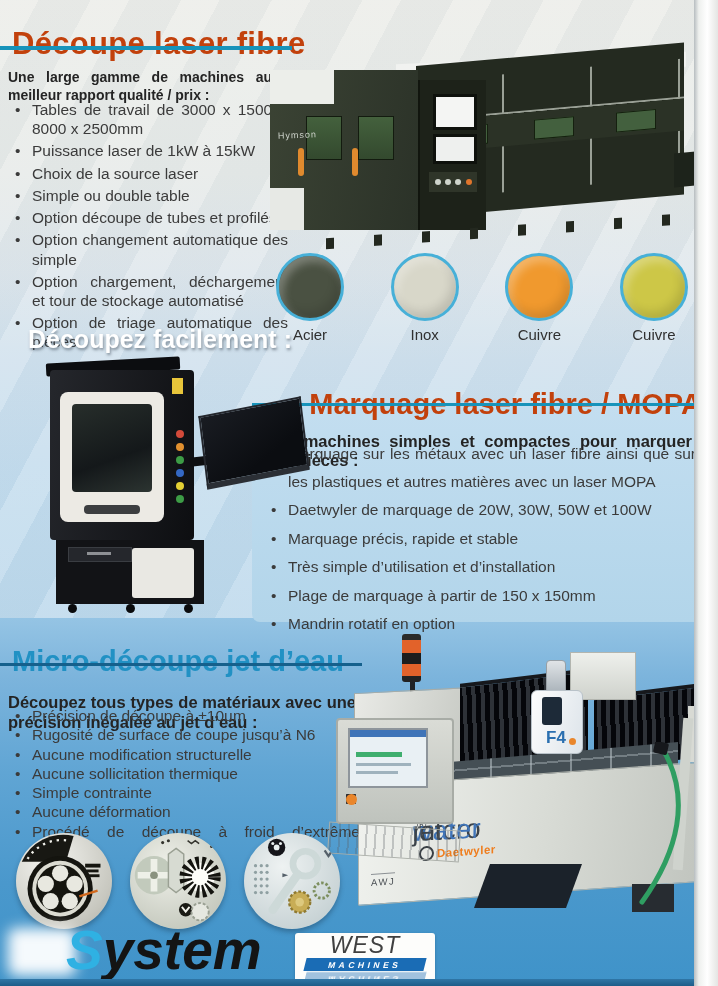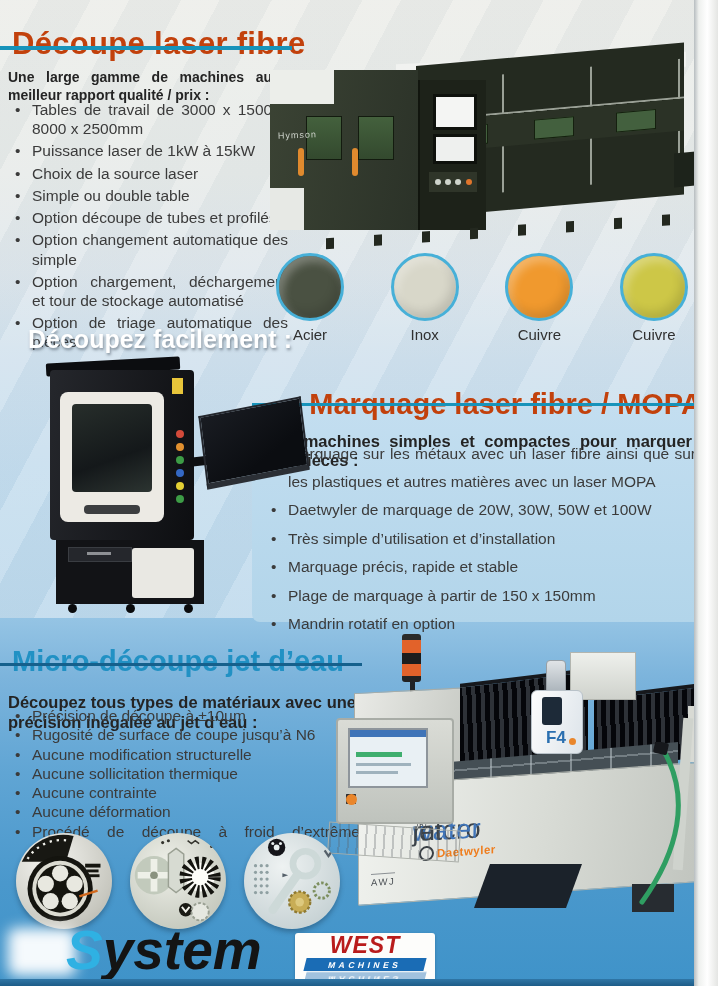--- a/index.html
+++ b/index.html
@@ -182,21 +182,21 @@
   .sample svg { position:absolute; left:0; top:0; width:100%; height:100%; }
 
   
   .sys-blur { left:8px; top:928px; width:68px; height:48px; background:rgba(255,255,255,.95);
     border-radius:8px; filter:blur(7px); z-index:5; }
   .system-logo { left:66px; top:918px; font-size:55px; font-style:italic; font-weight:700; z-index:6; }
   .system-logo .s { color:#2fb1e3; }
   .system-logo .rest { color:#141414; }
   .west-logo { left:295px; top:933px; width:140px; height:50px; background:#fdfdfb; border-radius:3px;
     text-align:center; z-index:6; padding-top:1px; box-shadow:0 1px 3px rgba(0,30,60,.3); }
-  .west-name { color:#b91c1c; font-weight:700; font-style:italic; font-size:23px; letter-spacing:1px; line-height:1; }
+  .west-name { color:#404040; font-weight:400; font-style:italic; font-size:23px; letter-spacing:1px; line-height:1; }
   .west-banner { margin:1px auto 0; width:120px; background:#1a6cb5; color:#fff; font-size:8.5px; font-weight:700;
     letter-spacing:3.5px; padding:2px 0 1px; transform:skewX(-14deg); }
   .west-banner-reflect { margin:1px auto 0; width:120px; background:#1a6cb5; color:#fff; font-size:8.5px; font-weight:700;
     letter-spacing:3.5px; padding:1px 0 2px; transform:skewX(-14deg) scaleY(-1); opacity:.4; filter:blur(.4px); }
 </style>
 </head>
 <body>
 
 <div class="page">
 
@@ -273,22 +273,22 @@
 
   <div class="abs cut-easy">Découpez facilement :</div>
 
   <div class="abs marq-box"></div>
   <h2 class="abs h-blue title-marquage">Marquage laser fibre / MOPA</h2>
   <div class="abs rule-marquage"></div>
   <p class="abs intro intro-marquage">Des machines simples et compactes pour marquer vos pièces :</p>
   <ul class="abs bullets bullets-marquage">
     <li>Marquage sur les métaux avec un laser fibre ainsi que sur les plastiques et autres matières avec un laser MOPA</li>
     <li>Daetwyler de marquage de 20W, 30W, 50W et 100W</li>
+    <li>Marquage précis, rapide et stable</li>
     <li>Très simple d’utilisation et d’installation</li>
-    <li>Marquage précis, rapide et stable</li>
     <li>Plage de marquage à partir de 150 x 150mm</li>
     <li>Mandrin rotatif en option</li>
   </ul>
 
   <div class="abs mm">
     <div class="mm-roof"></div>
     <div class="mm-body">
       <div class="mm-face">
         <div class="mm-window"></div>
         <div class="mm-handle"></div>
@@ -319,21 +319,21 @@
   </div>
 
   <h2 class="abs h-blue title-waterjet">Micro-découpe jet d’eau</h2>
   <div class="abs rule-waterjet"></div>
   <p class="abs intro intro-waterjet">Découpez tous types de matériaux avec une précision inégalée au jet d’eau :</p>
   <ul class="abs bullets bullets-waterjet">
     <li>Précision de découpe à ±10µm</li>
     <li>Rugosité de surface de coupe jusqu’à N6</li>
     <li>Aucune modification structurelle</li>
     <li>Aucune sollicitation thermique</li>
-    <li>Aucune contrainte</li>
+    <li>Simple contrainte</li>
     <li>Aucune déformation</li>
     <li>Procédé de découpe à froid d’extrême précision</li>
   </ul>
 
   <div class="abs wj">
     <div class="wj-pole"></div>
     <div class="wj-tower"></div>
     <div class="wj-rearcab"></div>
     <div class="wj-bellows-l"></div>
     <div class="wj-bellows-r"></div>

